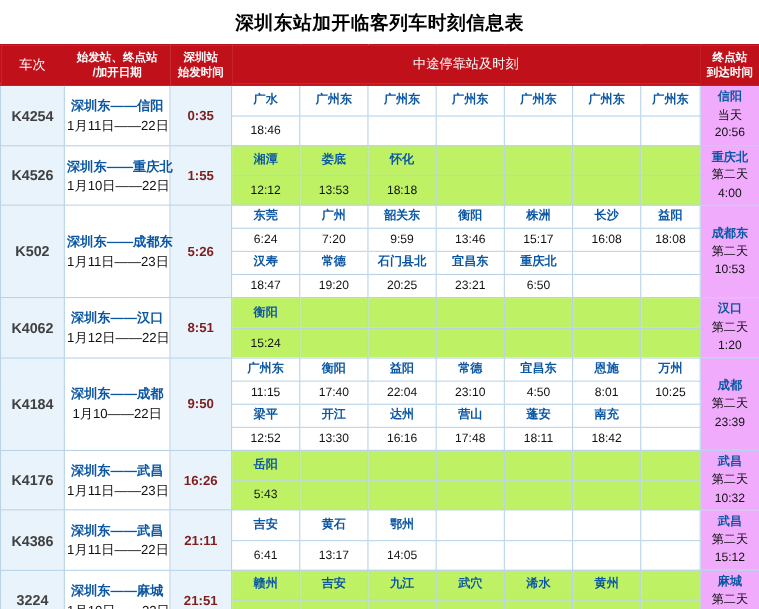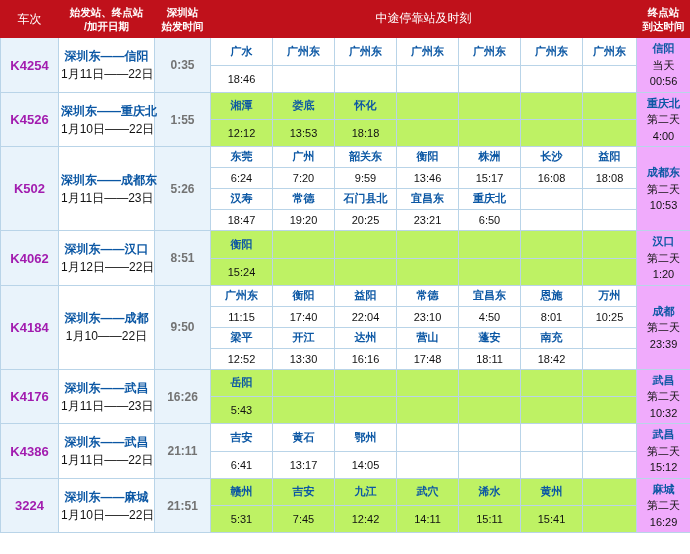--- a/index.html
+++ b/index.html
@@ -37,38 +37,38 @@
     font-weight:normal;
     font-size:12px;
     border:1px solid #c0111b;
     line-height:1.35;
     padding:4px 2px;
   }
   .hdr td.small{font-size:10.5px;font-weight:bold;}
   
   .trainno{
     background:#e9f3fb;
-    color:#a21caf;
+    color:#404040;
     font-weight:bold;
     font-size:13px;
   }
   
   .route{
     background:#ffffff;
     font-size:12px;
     line-height:1.5;
     padding:3px 2px;
     color:#111;
   }
   .route .rt{color:#0b57a4;font-weight:bold;white-space:nowrap;}
   .route .dt{color:#111;white-space:nowrap;}
   
   .deptime{
     background:#e9f3fb;
-    color:#737373;
+    color:#7f1d1d;
     font-weight:bold;
     font-size:12px;
   }
   
   .stn{
     color:#0b57a4;
     font-weight:bold;
     font-size:11px;
     background:#ffffff;
     height:20px;
@@ -90,20 +90,21 @@
     color:#111;
     padding:2px;
   }
   .term .tn{color:#0b57a4;font-weight:bold;display:block;}
   .term .tt{color:#111;display:block;}
 </style>
 </head>
 <body>
 
 <div class="page">
+  <div class="title">深圳东站加开临客列车时刻信息表</div>
   <table>
     <colgroup>
       <col style="width:58px">
       <col style="width:96px">
       <col style="width:56px">
       <col style="width:62px">
       <col style="width:62px">
       <col style="width:62px">
       <col style="width:62px">
       <col style="width:62px">
@@ -140,21 +141,21 @@
           <td rowspan="2" class="deptime">0:35</td>
           <td class="stn">广水</td>
           <td class="stn">广州东</td>
           <td class="stn">广州东</td>
           <td class="stn">广州东</td>
           <td class="stn">广州东</td>
           <td class="stn">广州东</td>
           <td class="stn">广州东</td>
           <td rowspan="2" class="term">
             <span class="tn">信阳</span>
-            <span class="tt">当天00:56</span>
+            <span class="tt">当天20:56</span>
           </td>
         </tr>
         <tr>
           <td class="tm">18:46</td>
           <td class="tm"></td>
           <td class="tm"></td>
           <td class="tm"></td>
           <td class="tm"></td>
           <td class="tm"></td>
           <td class="tm"></td>

